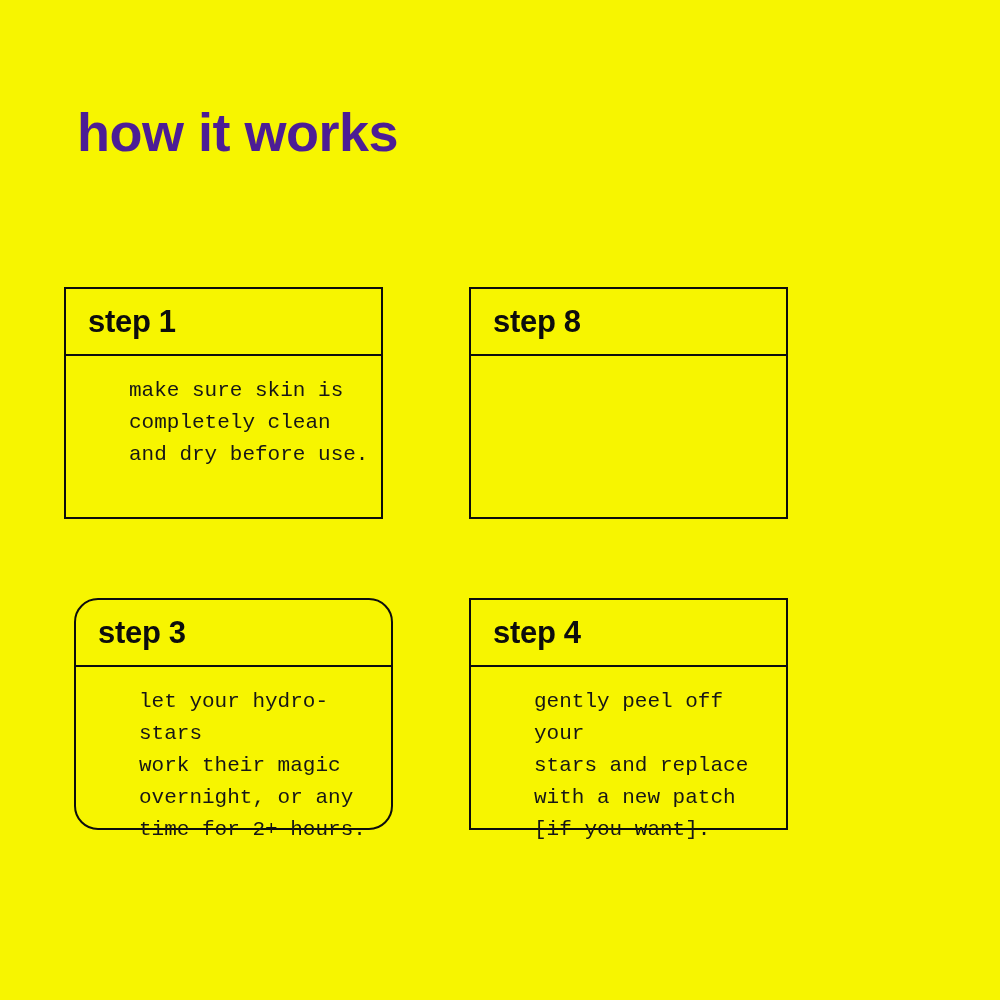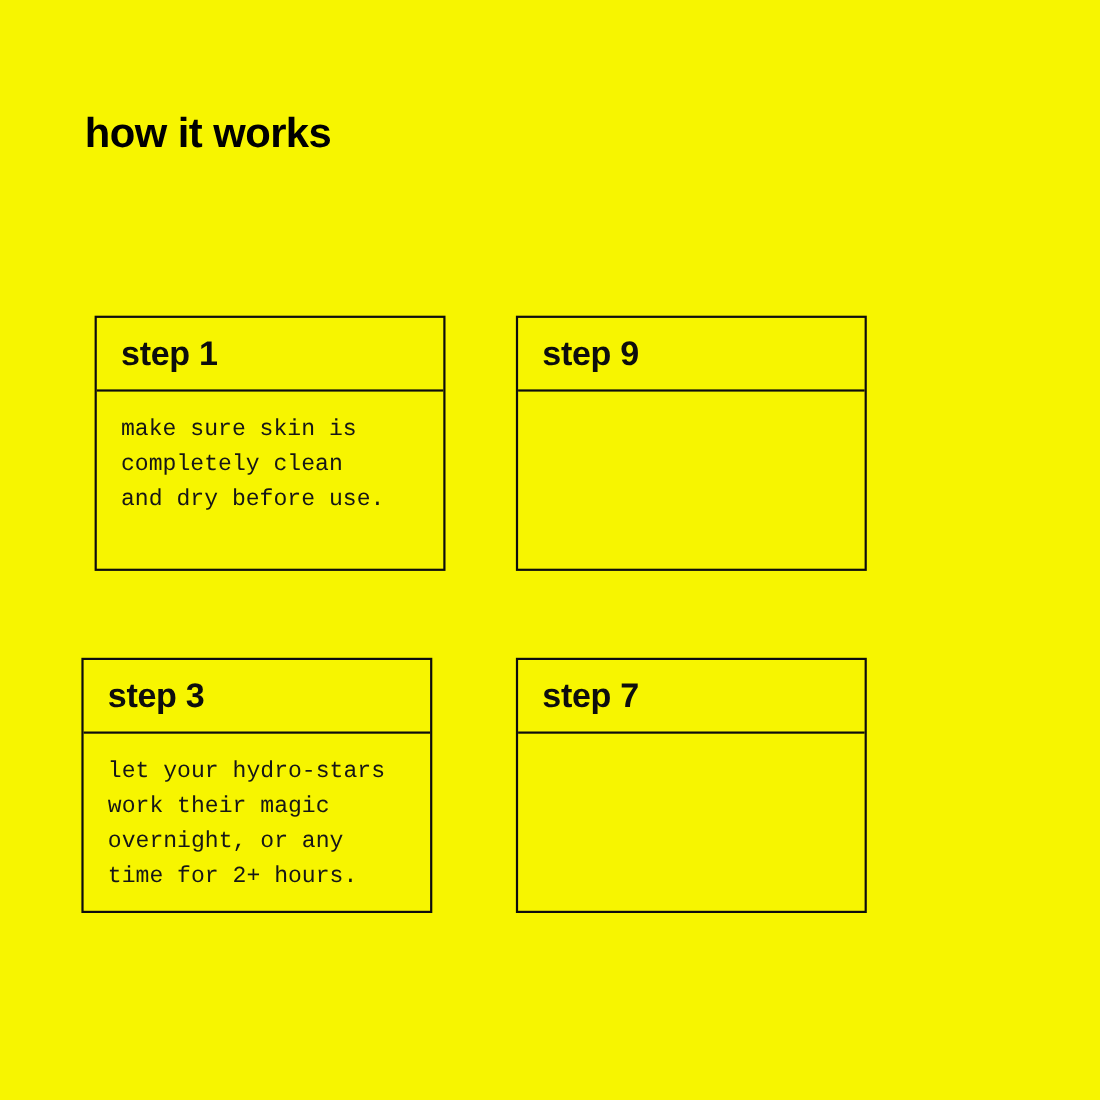--- a/index.html
+++ b/index.html
@@ -14,37 +14,37 @@
     background: #F7F500;
     font-family: "Liberation Sans", sans-serif;
     color: #0d0d0d;
     overflow: hidden;
   }
 
   .page-title {
     position: absolute;
     left: 77px;
     top: 101px;
-    font-size: 38px;
+    font-size: 54px;
     font-weight: 800;
     letter-spacing: -0.5px;
-    color: #000000;
+    color: #4c1d95;
   }
 
   .step-card {
     position: absolute;
     width: 319px;
     height: 232px;
     border: 2px solid #0d0d0d;
     background: transparent;
   }
 
-  .card-1 { left: 86px;  top: 287px; }
+  .card-1 { left: 64px;  top: 287px; }
   .card-2 { left: 469px; top: 287px; }
-  .card-3 { left: 74px;  top: 598px; }
+  .card-3 { left: 74px;  top: 598px; border-radius: 24px; }
   .card-4 { left: 469px; top: 598px; }
 
   .step-header {
     height: 67px;
     border-bottom: 2px solid #0d0d0d;
     display: flex;
     align-items: center;
     padding-left: 22px;
   }
 
@@ -56,49 +56,54 @@
   }
 
   .step-body {
     padding: 19px 10px 0 22px;
     font-family: "Liberation Mono", "DejaVu Sans Mono", monospace;
     font-size: 21px;
     line-height: 32px;
     letter-spacing: 0px;
     white-space: pre-line;
     color: #161616;
+    margin-left: 41px;
   }
 </style>
 </head>
 <body>
 
 <h1 class="page-title">how it works</h1>
 
 <div class="step-card card-1">
   <div class="step-header">
     <span class="step-label">step 1</span>
   </div>
   <div class="step-body">make sure skin is
 completely clean
 and dry before use.</div>
 </div>
 
 <div class="step-card card-2">
   <div class="step-header">
-    <span class="step-label">step 9</span>
+    <span class="step-label">step 8</span>
   </div>
 </div>
 
 <div class="step-card card-3">
   <div class="step-header">
     <span class="step-label">step 3</span>
   </div>
   <div class="step-body">let your hydro-stars
 work their magic
 overnight, or any
 time for 2+ hours.</div>
 </div>
 
 <div class="step-card card-4">
   <div class="step-header">
-    <span class="step-label">step 7</span>
+    <span class="step-label">step 4</span>
   </div>
+  <div class="step-body">gently peel off your
+stars and replace
+with a new patch
+[if you want].</div>
 </div>
 
 </body></html>

